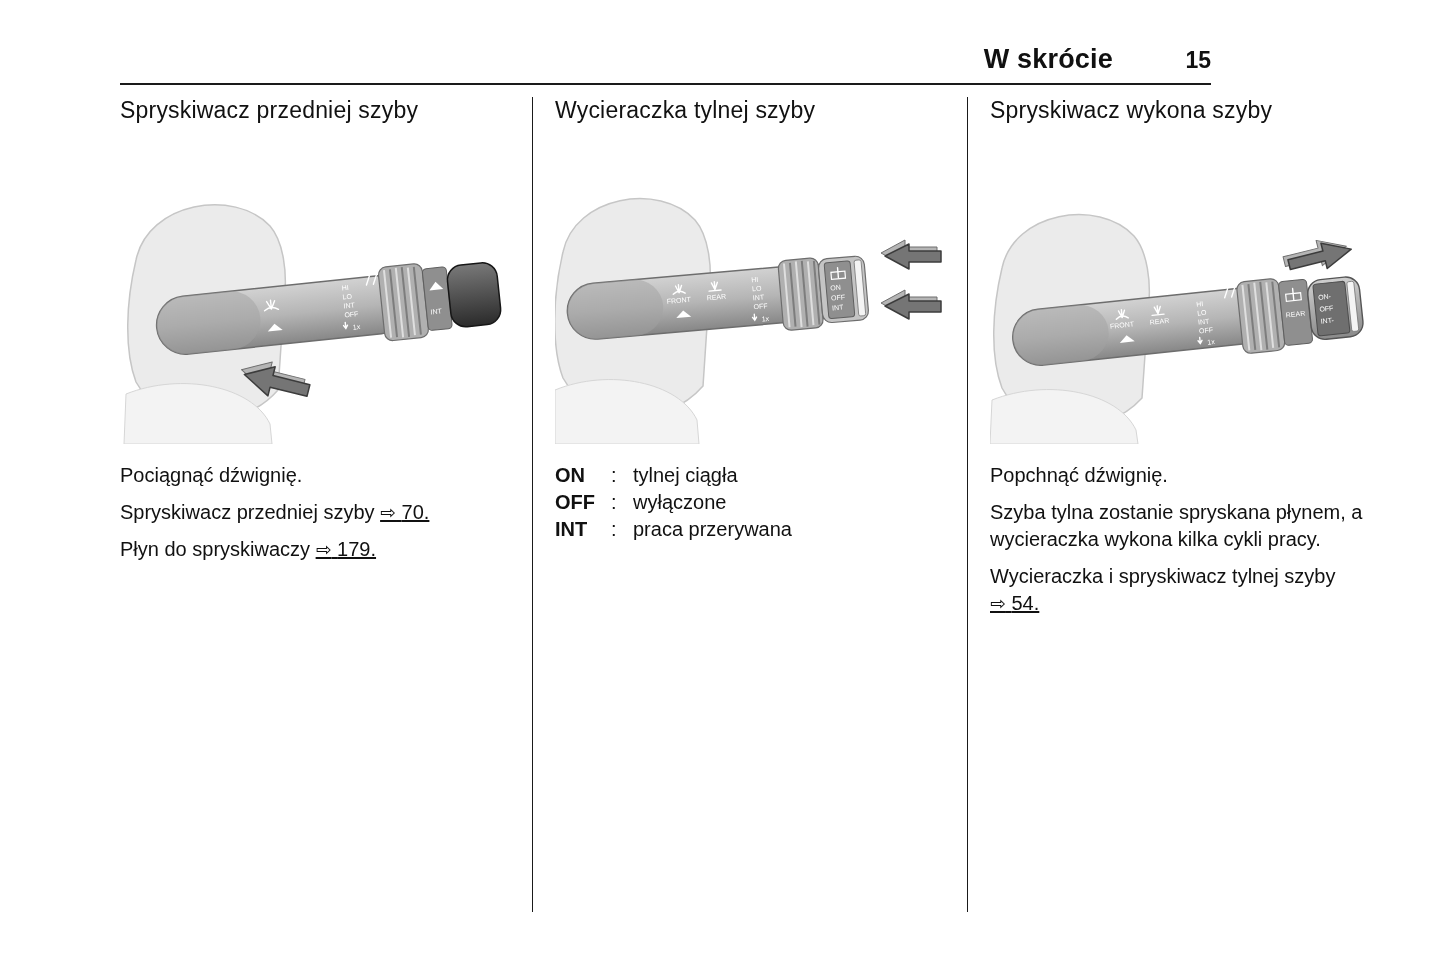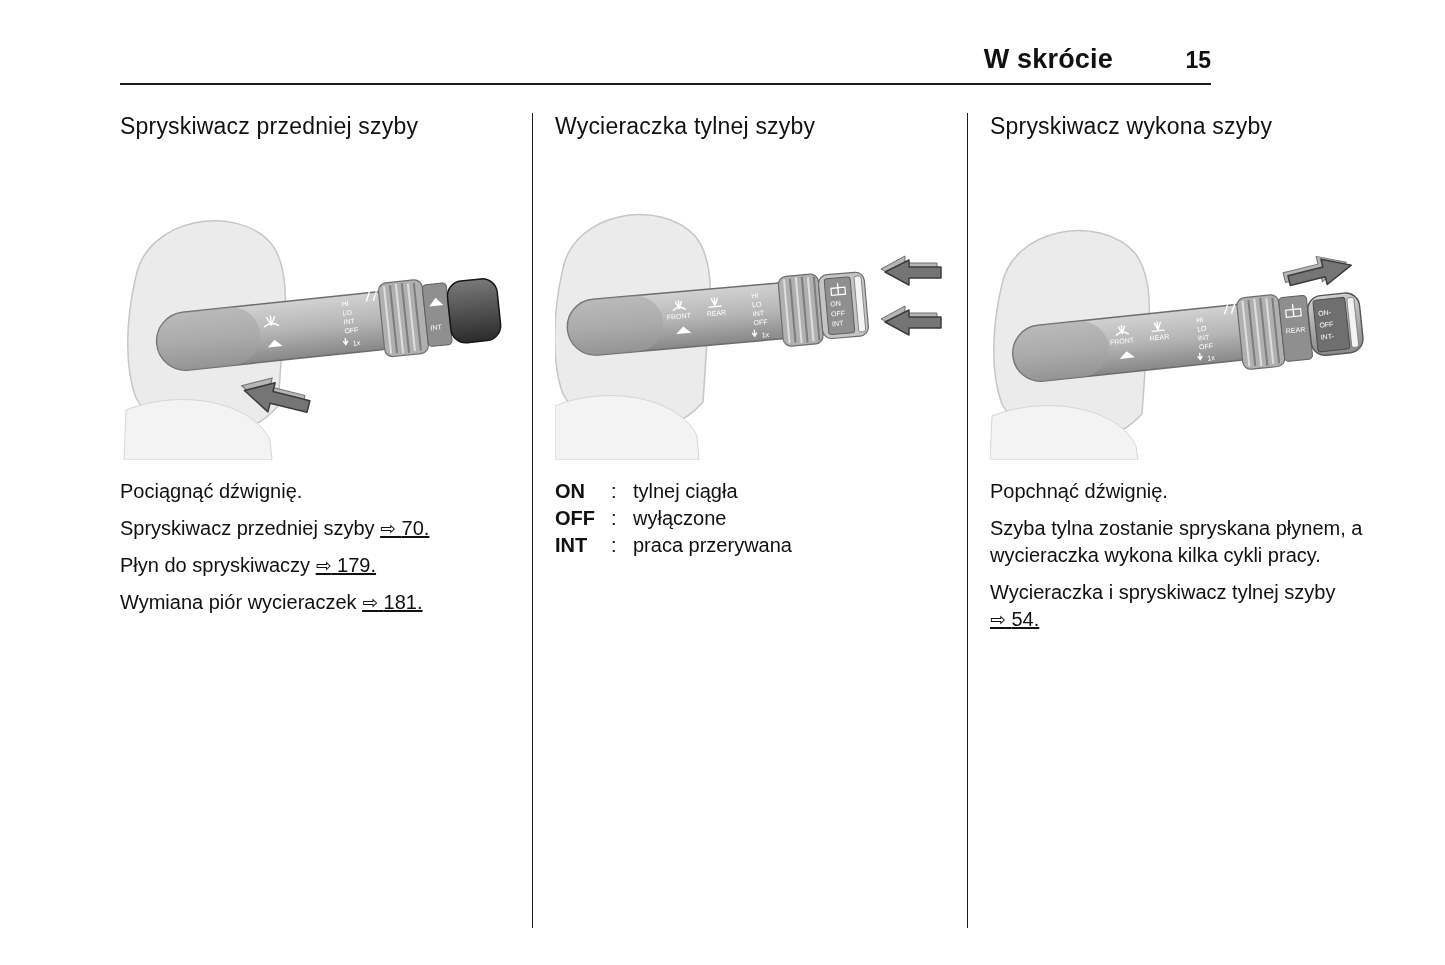--- a/index.html
+++ b/index.html
@@ -5,21 +5,21 @@
   * { margin:0; padding:0; box-sizing:border-box; }
   html,body { width:1445px; height:965px; background:#ffffff; }
   body { font-family:"Liberation Sans","DejaVu Sans",sans-serif; color:#111; overflow:hidden; }
   .page { position:relative; width:1271px; height:965px; padding:0 60px 0 120px; }
 
   .page-header { display:flex; justify-content:flex-end; align-items:baseline; padding-top:44px; }
   .header-title { font-size:27px; font-weight:bold; letter-spacing:.2px; }
   .header-page-number { font-size:23px; font-weight:bold; margin-left:62px; min-width:36px; text-align:right; }
   .header-rule { margin-top:8px; border-bottom:2px solid #1a1a1a; }
 
-  .columns { display:flex; margin-top:28px; align-items:flex-start; }
+  .columns { display:flex; margin-top:12px; align-items:flex-start; }
   .column { width:390px; flex:0 0 390px; }
   .divider { width:1px; flex:0 0 1px; height:815px; background:#1a1a1a; margin:0 22px; }
 
   .column-heading { font-size:23px; font-weight:400; letter-spacing:.2px; margin-bottom:18px; }
 
   .illustration { width:390px; height:302px; margin-bottom:18px; }
   .illustration svg { display:block; }
 
   .para { font-size:20px; line-height:27px; margin-bottom:10px; }
   .xref { white-space:nowrap;text-decoration:underline; }
@@ -114,24 +114,20 @@
         <span>Pociągnąć dźwignię.</span>
       </p>
       <p class="para">
         <span>Spryskiwacz przedniej szyby</span>
         <span class="xref"><span class="ref-arrow">⇨</span> <span>70.</span></span>
       </p>
       <p class="para">
         <span>Płyn do spryskiwaczy</span>
         <span class="xref"><span class="ref-arrow">⇨</span> <span>179.</span></span>
       </p>
-      <p class="para">
-        <span>Wymiana piór wycieraczek</span>
-        <span class="xref"><span class="ref-arrow">⇨</span> <span>181.</span></span>
-      </p>
     </section>
 
     <div class="divider"></div>
 
     <section class="column">
       <h2 class="column-heading">Wycieraczka tylnej szyby</h2>
 
       <figure class="illustration">
         <svg viewBox="0 0 390 302" width="390" height="302">
           <defs>

